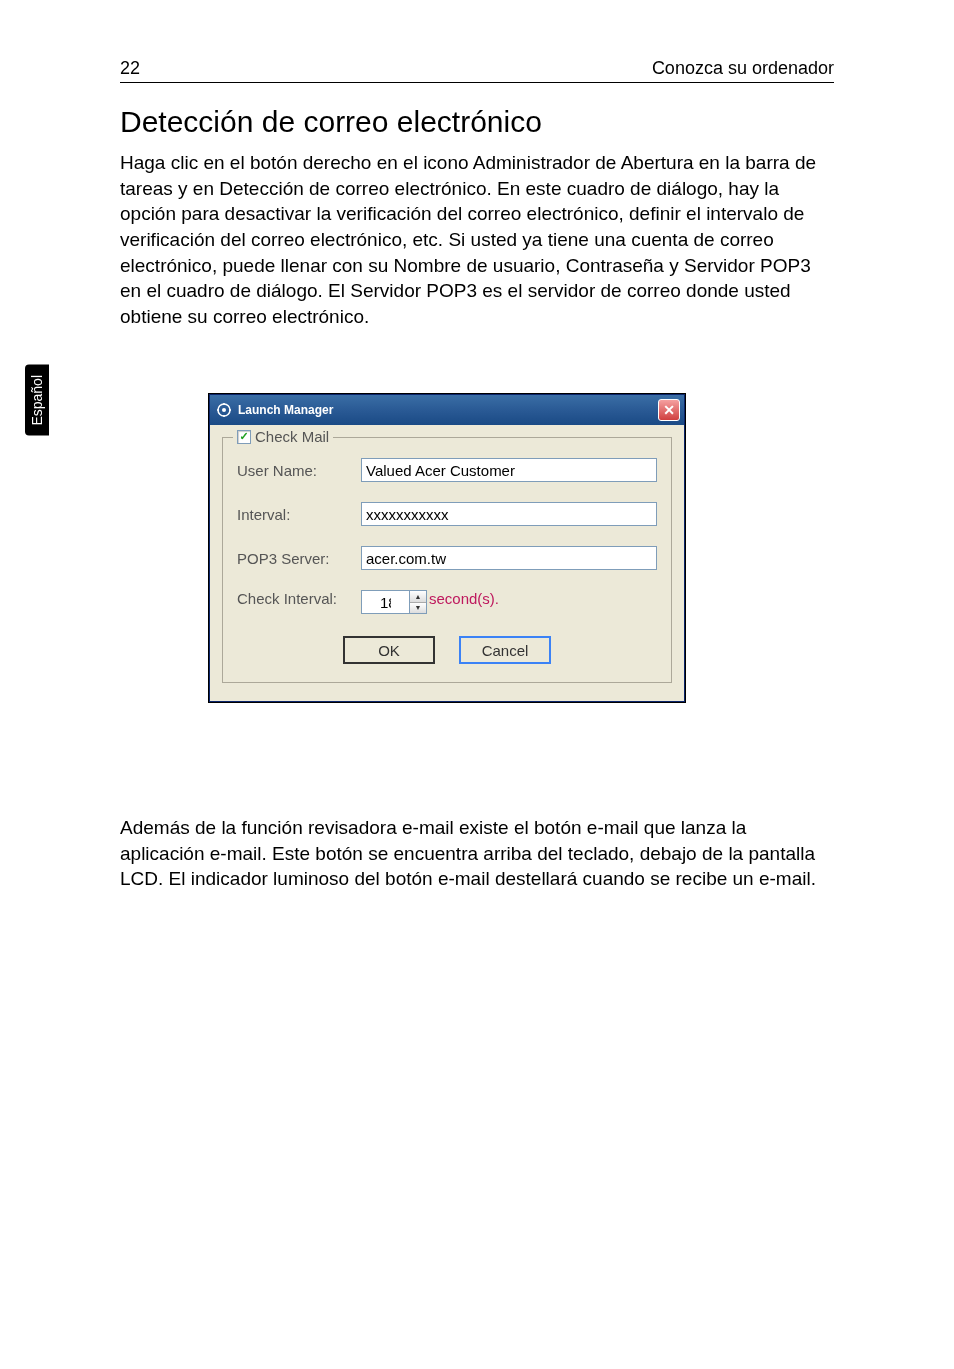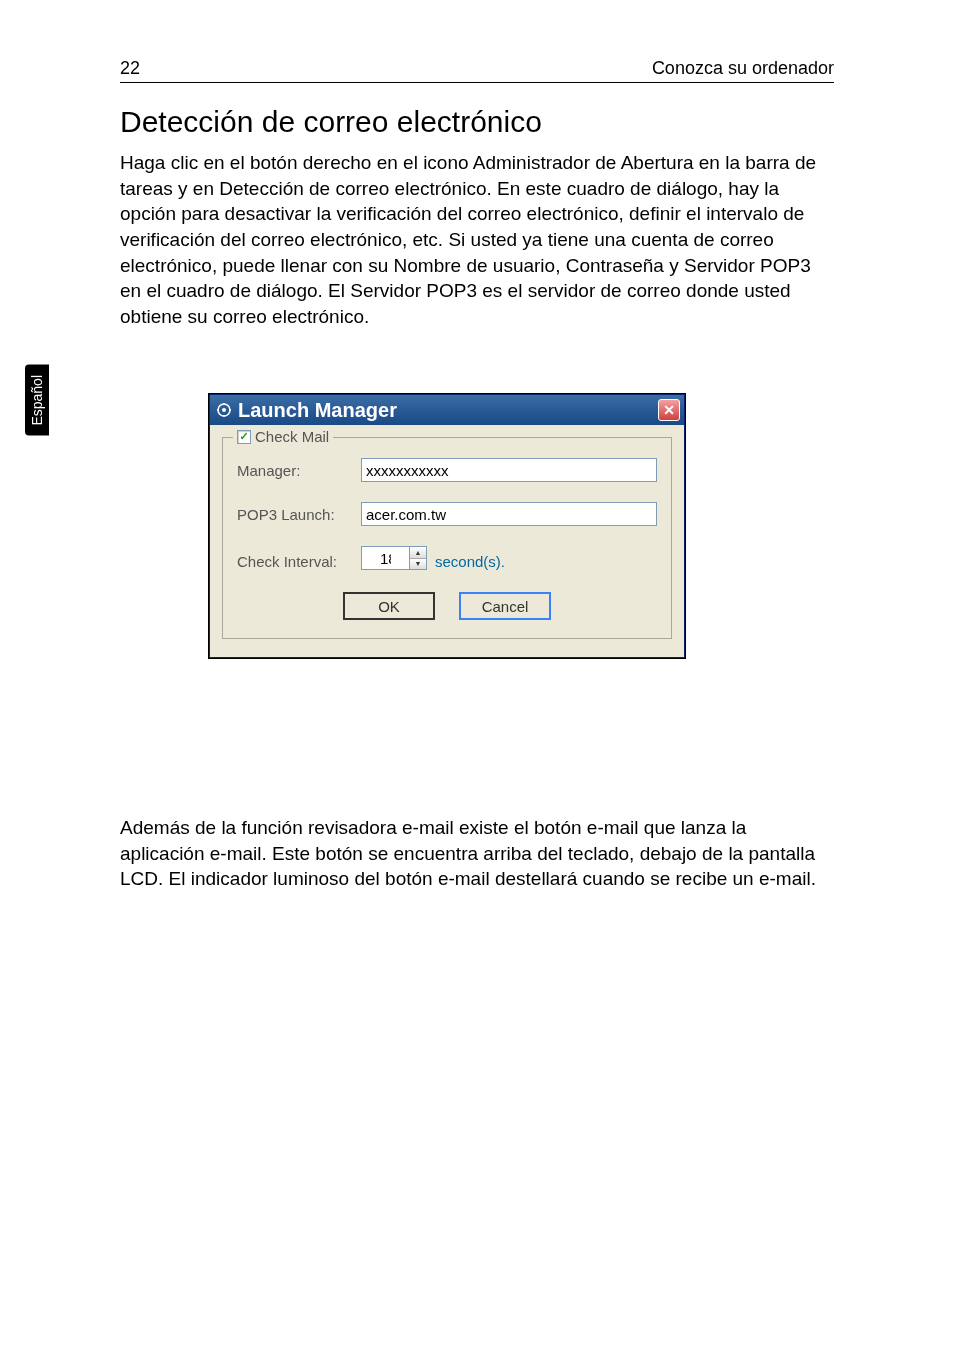--- a/index.html
+++ b/index.html
@@ -97,21 +97,21 @@
       height: 16px;
       display: inline-flex;
       align-items: center;
       justify-content: center;
       color: #fff;
       font-size: 14px;
     }
     .titlebar-title {
       color: #fff;
       font-weight: bold;
-      font-size: 20px;
+      font-size: 12px;
     }
     .close-btn {
       width: 22px;
       height: 22px;
       background: linear-gradient(to bottom, #f5a0a0, #d04040);
       border: 1px solid #fff;
       border-radius: 3px;
       color: #fff;
       display: flex;
       align-items: center;
@@ -174,21 +174,21 @@
       flex: 1;
       height: 24px;
       border: 1px solid #7f9db9;
       background: #fff;
       padding: 2px 4px;
       font-size: 15px;
       font-family: Arial, Helvetica, sans-serif;
     }
     .interval-row {
       display: flex;
-      align-items: flex-end;
+      align-items: flex-start;
       margin-bottom: 22px;
     }
     .spinner-wrap {
       display: flex;
       align-items: stretch;
       height: 24px;
     }
     .spinner-input {
       width: 48px;
       height: 24px;
@@ -210,23 +210,23 @@
       background: linear-gradient(to bottom, #fff, #ddd);
       display: flex;
       align-items: center;
       justify-content: center;
       font-size: 7px;
       color: #333;
       cursor: pointer;
     }
     .spin-up { border-bottom: 1px solid #aaa; }
     .seconds-label {
-      margin-left: 8px;
-      font-size: 15px;
-      color: #0369a1;
+      margin-left: 2px;
+      font-size: 15px;
+      color: #be185d;
     }
     .button-row {
       display: flex;
       justify-content: center;
       gap: 24px;
       margin-top: 12px;
     }
     .btn {
       width: 92px;
       height: 28px;
@@ -279,28 +279,32 @@
         <span>✕</span>
       </div>
     </div>
     <div class="dialog-body">
       <div class="groupbox">
         <div class="groupbox-legend">
           <span class="checkbox"></span>
           <span>Check Mail</span>
         </div>
 
-
         <div class="form-row">
-          <span class="form-label">Manager:</span>
+          <span class="form-label">User Name:</span>
+          <input type="text" class="text-input" value="Valued Acer Customer" style="">
+        </div>
+
+        <div class="form-row">
+          <span class="form-label">Interval:</span>
           <input type="text" class="text-input" value="xxxxxxxxxxx" style="">
         </div>
 
         <div class="form-row">
-          <span class="form-label">POP3 Launch:</span>
+          <span class="form-label">POP3 Server:</span>
           <input type="text" class="text-input" value="acer.com.tw" style="">
         </div>
 
         <div class="interval-row">
           <span class="form-label">Check Interval:</span>
           <div class="spinner-wrap">
             <input type="text" class="spinner-input" value="180" style="">
             <div class="spinner-btns">
               <div class="spin-up">
                 <span>▲</span>

